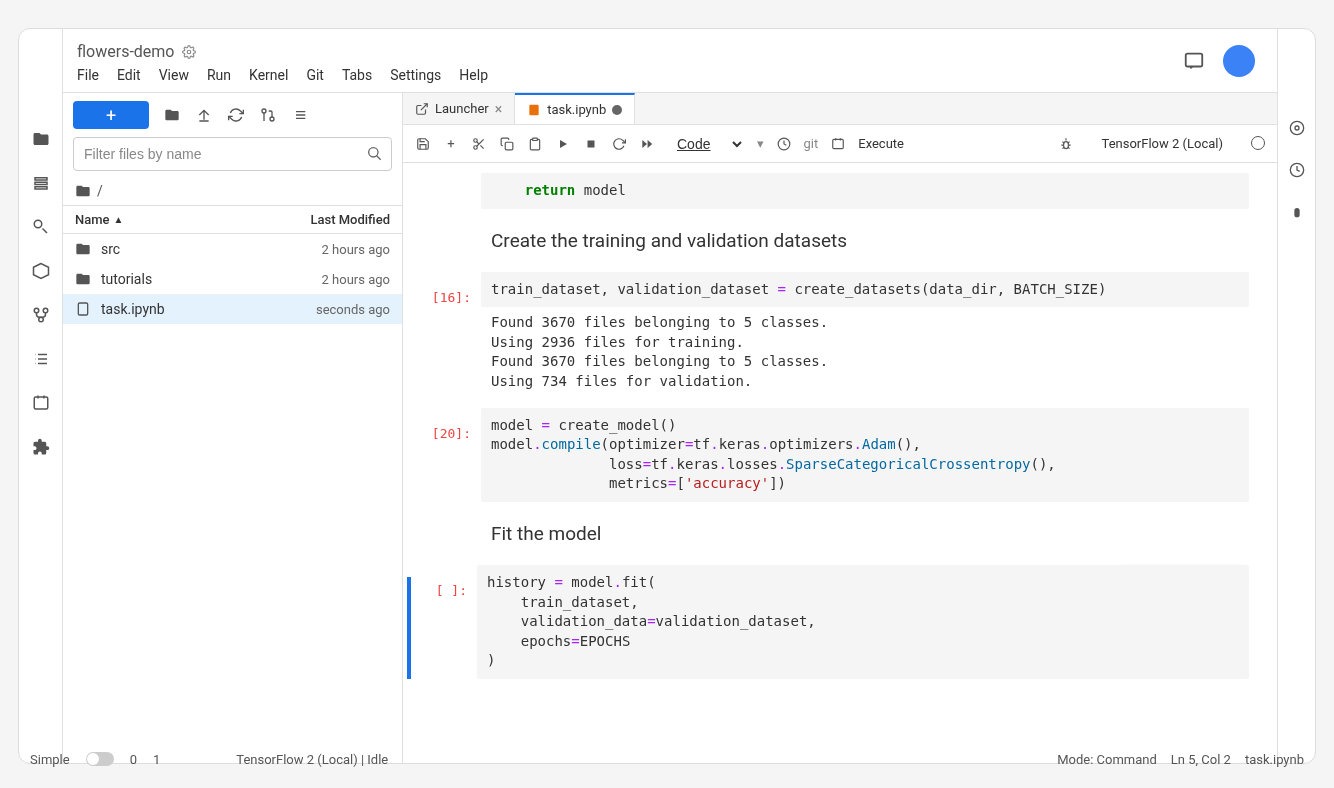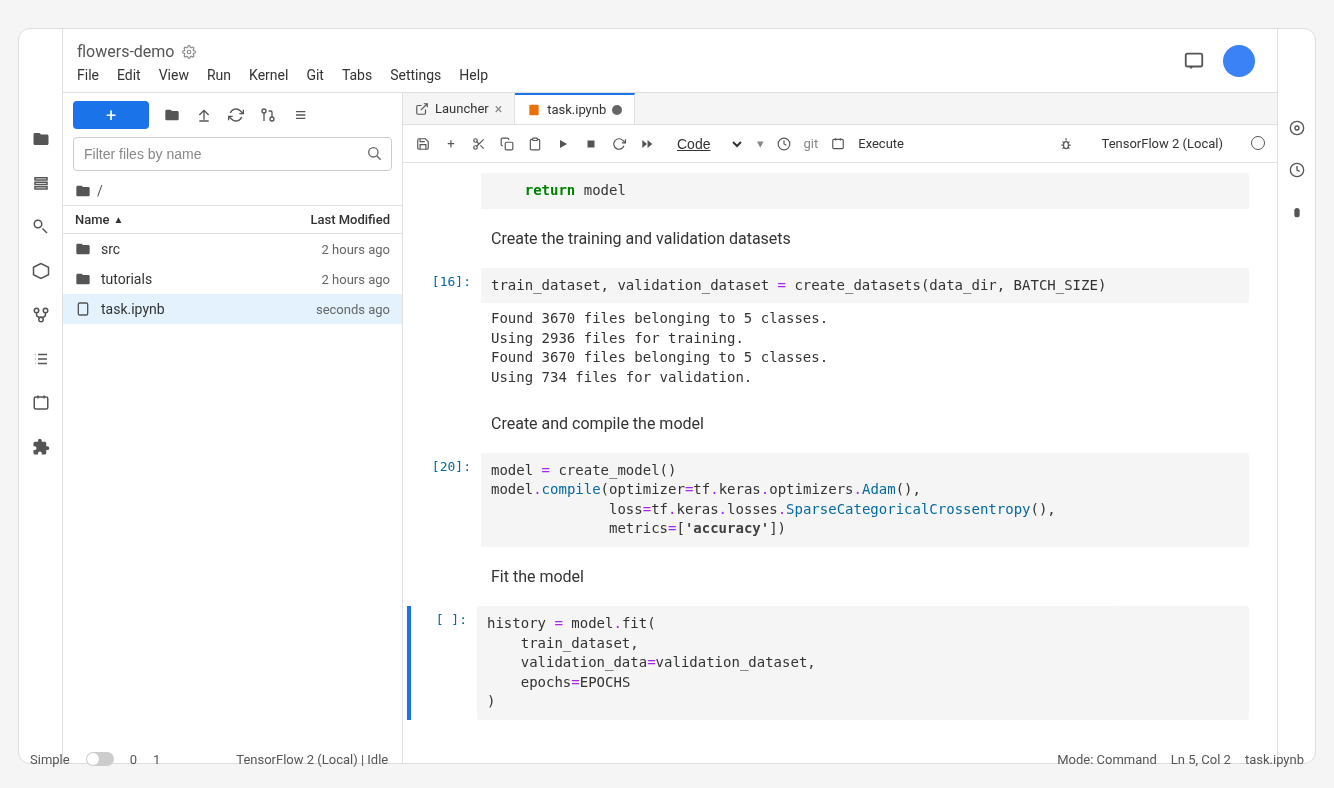--- a/index.html
+++ b/index.html
@@ -97,25 +97,25 @@
 .tab.active { background:#fff; border-top: 2px solid #1a73e8; }
 .tab .close { color:#888; cursor:pointer; font-size:14px; }
 .tab .dirty { width:10px; height:10px; border-radius:50%; background:#666; }
 .nb-toolbar { height:38px; display:flex; align-items:center; padding:0 12px; gap:12px; border-bottom:1px solid #e0e0e0; font-size:13px;}
 .nb-tool-ic { color:#555; cursor:pointer; display:flex; align-items:center; width:16px; height:16px; justify-content:center;}
 .celltype { border:none; padding:2px 18px 2px 6px; font-size:14px; color:#333; background:transparent; cursor:pointer;text-decoration:underline;}
 .nb-right { margin-left:auto; display:flex; align-items:flex-start; gap:28px; }
 .kernel-ind { width:14px; height:14px; border:1.5px solid #555; border-radius:50%; }
 .notebook-body { flex:1; overflow:auto; padding: 0 28px 20px 8px; position:relative;}
 .cell { display:flex; margin: 10px 0; }
-.prompt { width: 70px; text-align:right; padding-right: 10px; font-family: monospace; font-size: 13px; color:#0369a1; padding-top:6px; flex-shrink:0;}
+.prompt { width: 70px; text-align:right; padding-right: 10px; font-family: monospace; font-size: 13px; color:#ef4444; padding-top:6px; flex-shrink:0;margin-top:12px;}
 .cell-body { flex:1; }
 .code-input { background:#f5f5f5; padding: 8px 10px; font-family: monospace; font-size: 14px; line-height:1.4; border-radius:2px; white-space:pre; overflow-x:auto;}
 .code-output { padding: 6px 10px; font-family: monospace; font-size: 14px; line-height:1.4; white-space:pre; color:#333;}
-.md-cell { padding: 10px 10px; font-size: 16px; color:#333; }
+.md-cell { padding: 10px 10px; font-size: 19px; color:#333; }
 .cell.active .cell-body { position:relative; }
 .cell.active .prompt { border-left: 4px solid #1a73e8; margin-left:-4px; }
 .cell.active .code-input { background:#f5f5f5; }
 .cell-actions { position:absolute; right:30px; display:flex; gap:10px; background:#fff; border:1px solid #ddd; border-radius:4px; padding:4px 8px; box-shadow:0 1px 3px rgba(0,0,0,0.1);}
 .cell-actions .ca-ic { cursor:pointer; color:#555; width:14px; height:14px; display:flex; align-items:center; justify-content:center;}
 .status-bar {
   position: absolute;
   bottom: 18px;
   left: 30px;
   right: 30px;
@@ -128,21 +128,21 @@
   overflow:hidden;
 }
 .status-bar .sb-right { margin-left:auto; display:flex; gap:14px; }
 .toggle { width:28px; height:14px; border-radius:7px; background:#ccc; position:relative; display:inline-block; vertical-align:middle;}
 .toggle::after { content:""; width:12px; height:12px; border-radius:50%; background:#fff; position:absolute; left:1px; top:1px;}
 
 
 .kw { color: #008000; font-weight:600; }
 .fn { color: #0369a1; }
 .op { color: #aa22ff; }
-.str { color: #404040; font-weight: bold; }
+.str { color: #b91c1c; }
 
 svg { display:block; }
 </style>
 </head>
 <body>
 
 <div class="window">
 
   <div class="left-rail">
     <span class="rail-icon">
@@ -443,26 +443,20 @@
               </div>
             </div>
             <div class="cell">
               <div class="prompt">[16]:</div>
               <div class="cell-body">
                 <div class="code-input">train_dataset, validation_dataset <span class="op">=</span> create_datasets(data_dir, BATCH_SIZE)</div>
                 <div class="code-output">Found 3670 files belonging to 5 classes.
 Using 2936 files for training.
 Found 3670 files belonging to 5 classes.
 Using 734 files for validation.</div>
-              </div>
-            </div>
-            <div class="cell">
-              <div class="prompt"></div>
-              <div class="cell-body">
-                <div class="md-cell">Create and compile the model</div>
               </div>
             </div>
             <div class="cell">
               <div class="prompt">[20]:</div>
               <div class="cell-body">
                 <div class="code-input">model <span class="op">=</span> create_model()
 model<span class="op">.</span><span class="fn">compile</span>(optimizer<span class="op">=</span>tf<span class="op">.</span>keras<span class="op">.</span>optimizers<span class="op">.</span><span class="fn">Adam</span>(),
               loss<span class="op">=</span>tf<span class="op">.</span>keras<span class="op">.</span>losses<span class="op">.</span><span class="fn">SparseCategoricalCrossentropy</span>(),
               metrics<span class="op">=</span>[<span class="str">'accuracy'</span>])</div>
               </div>

